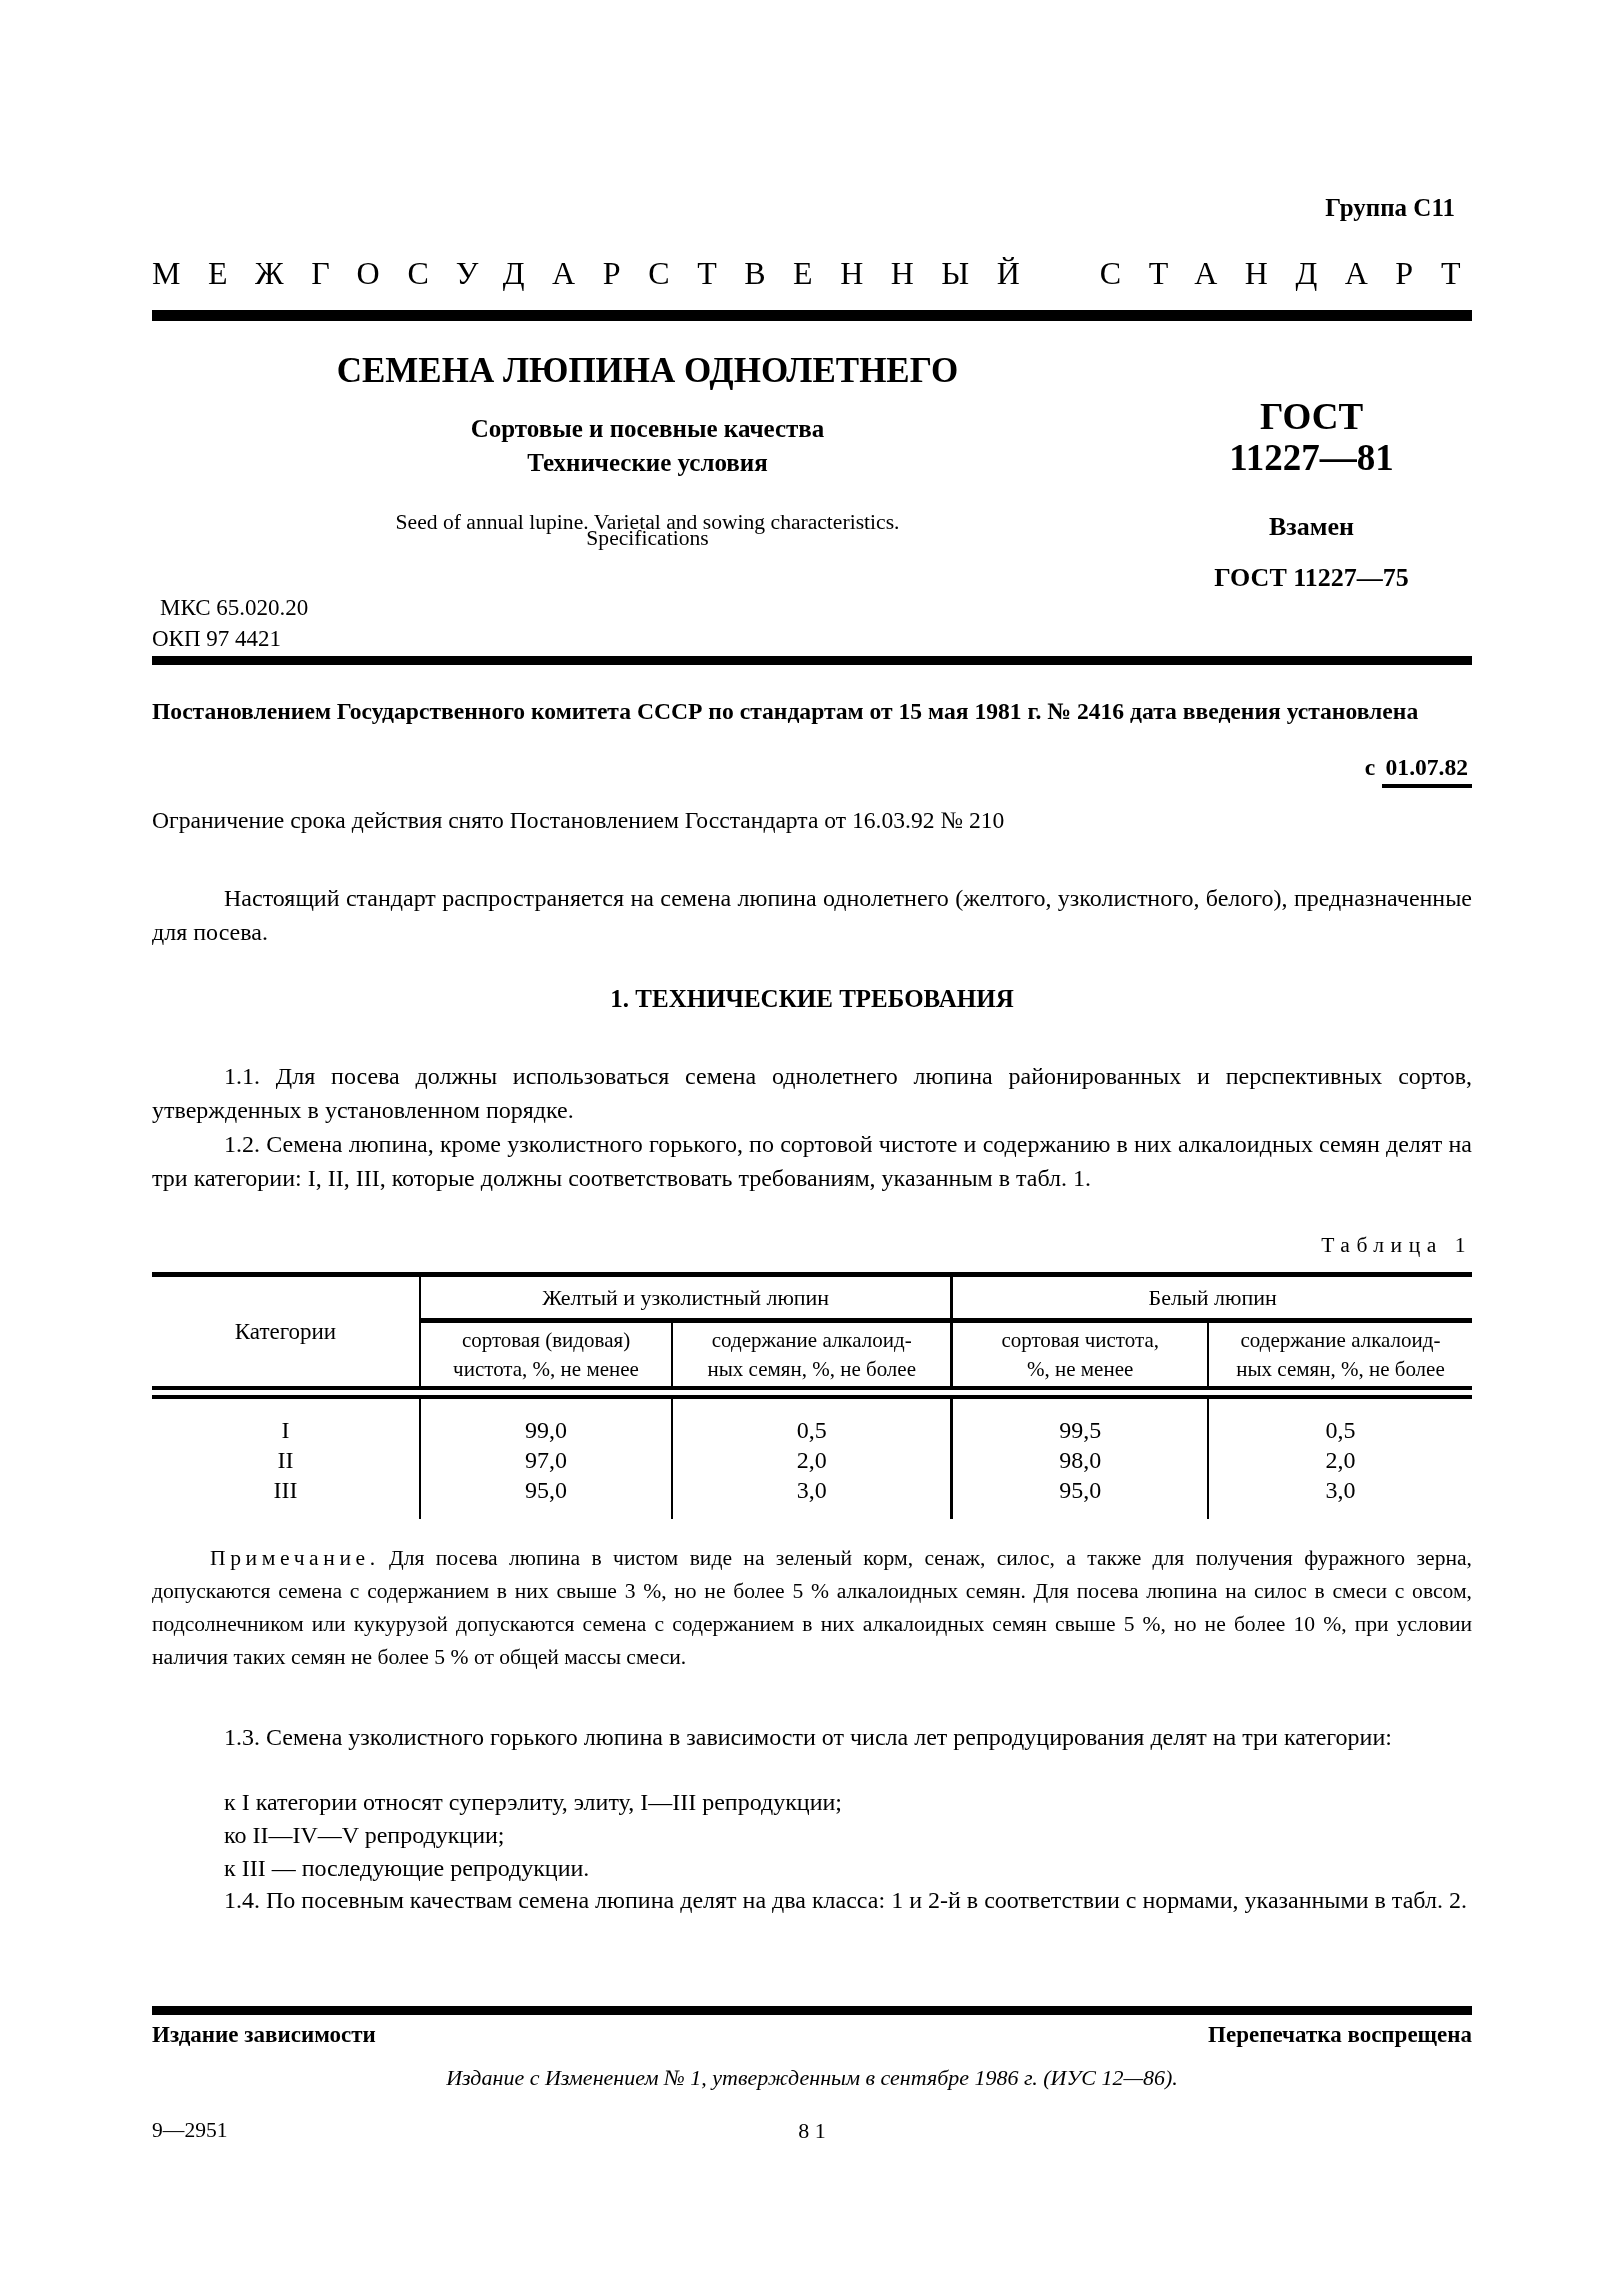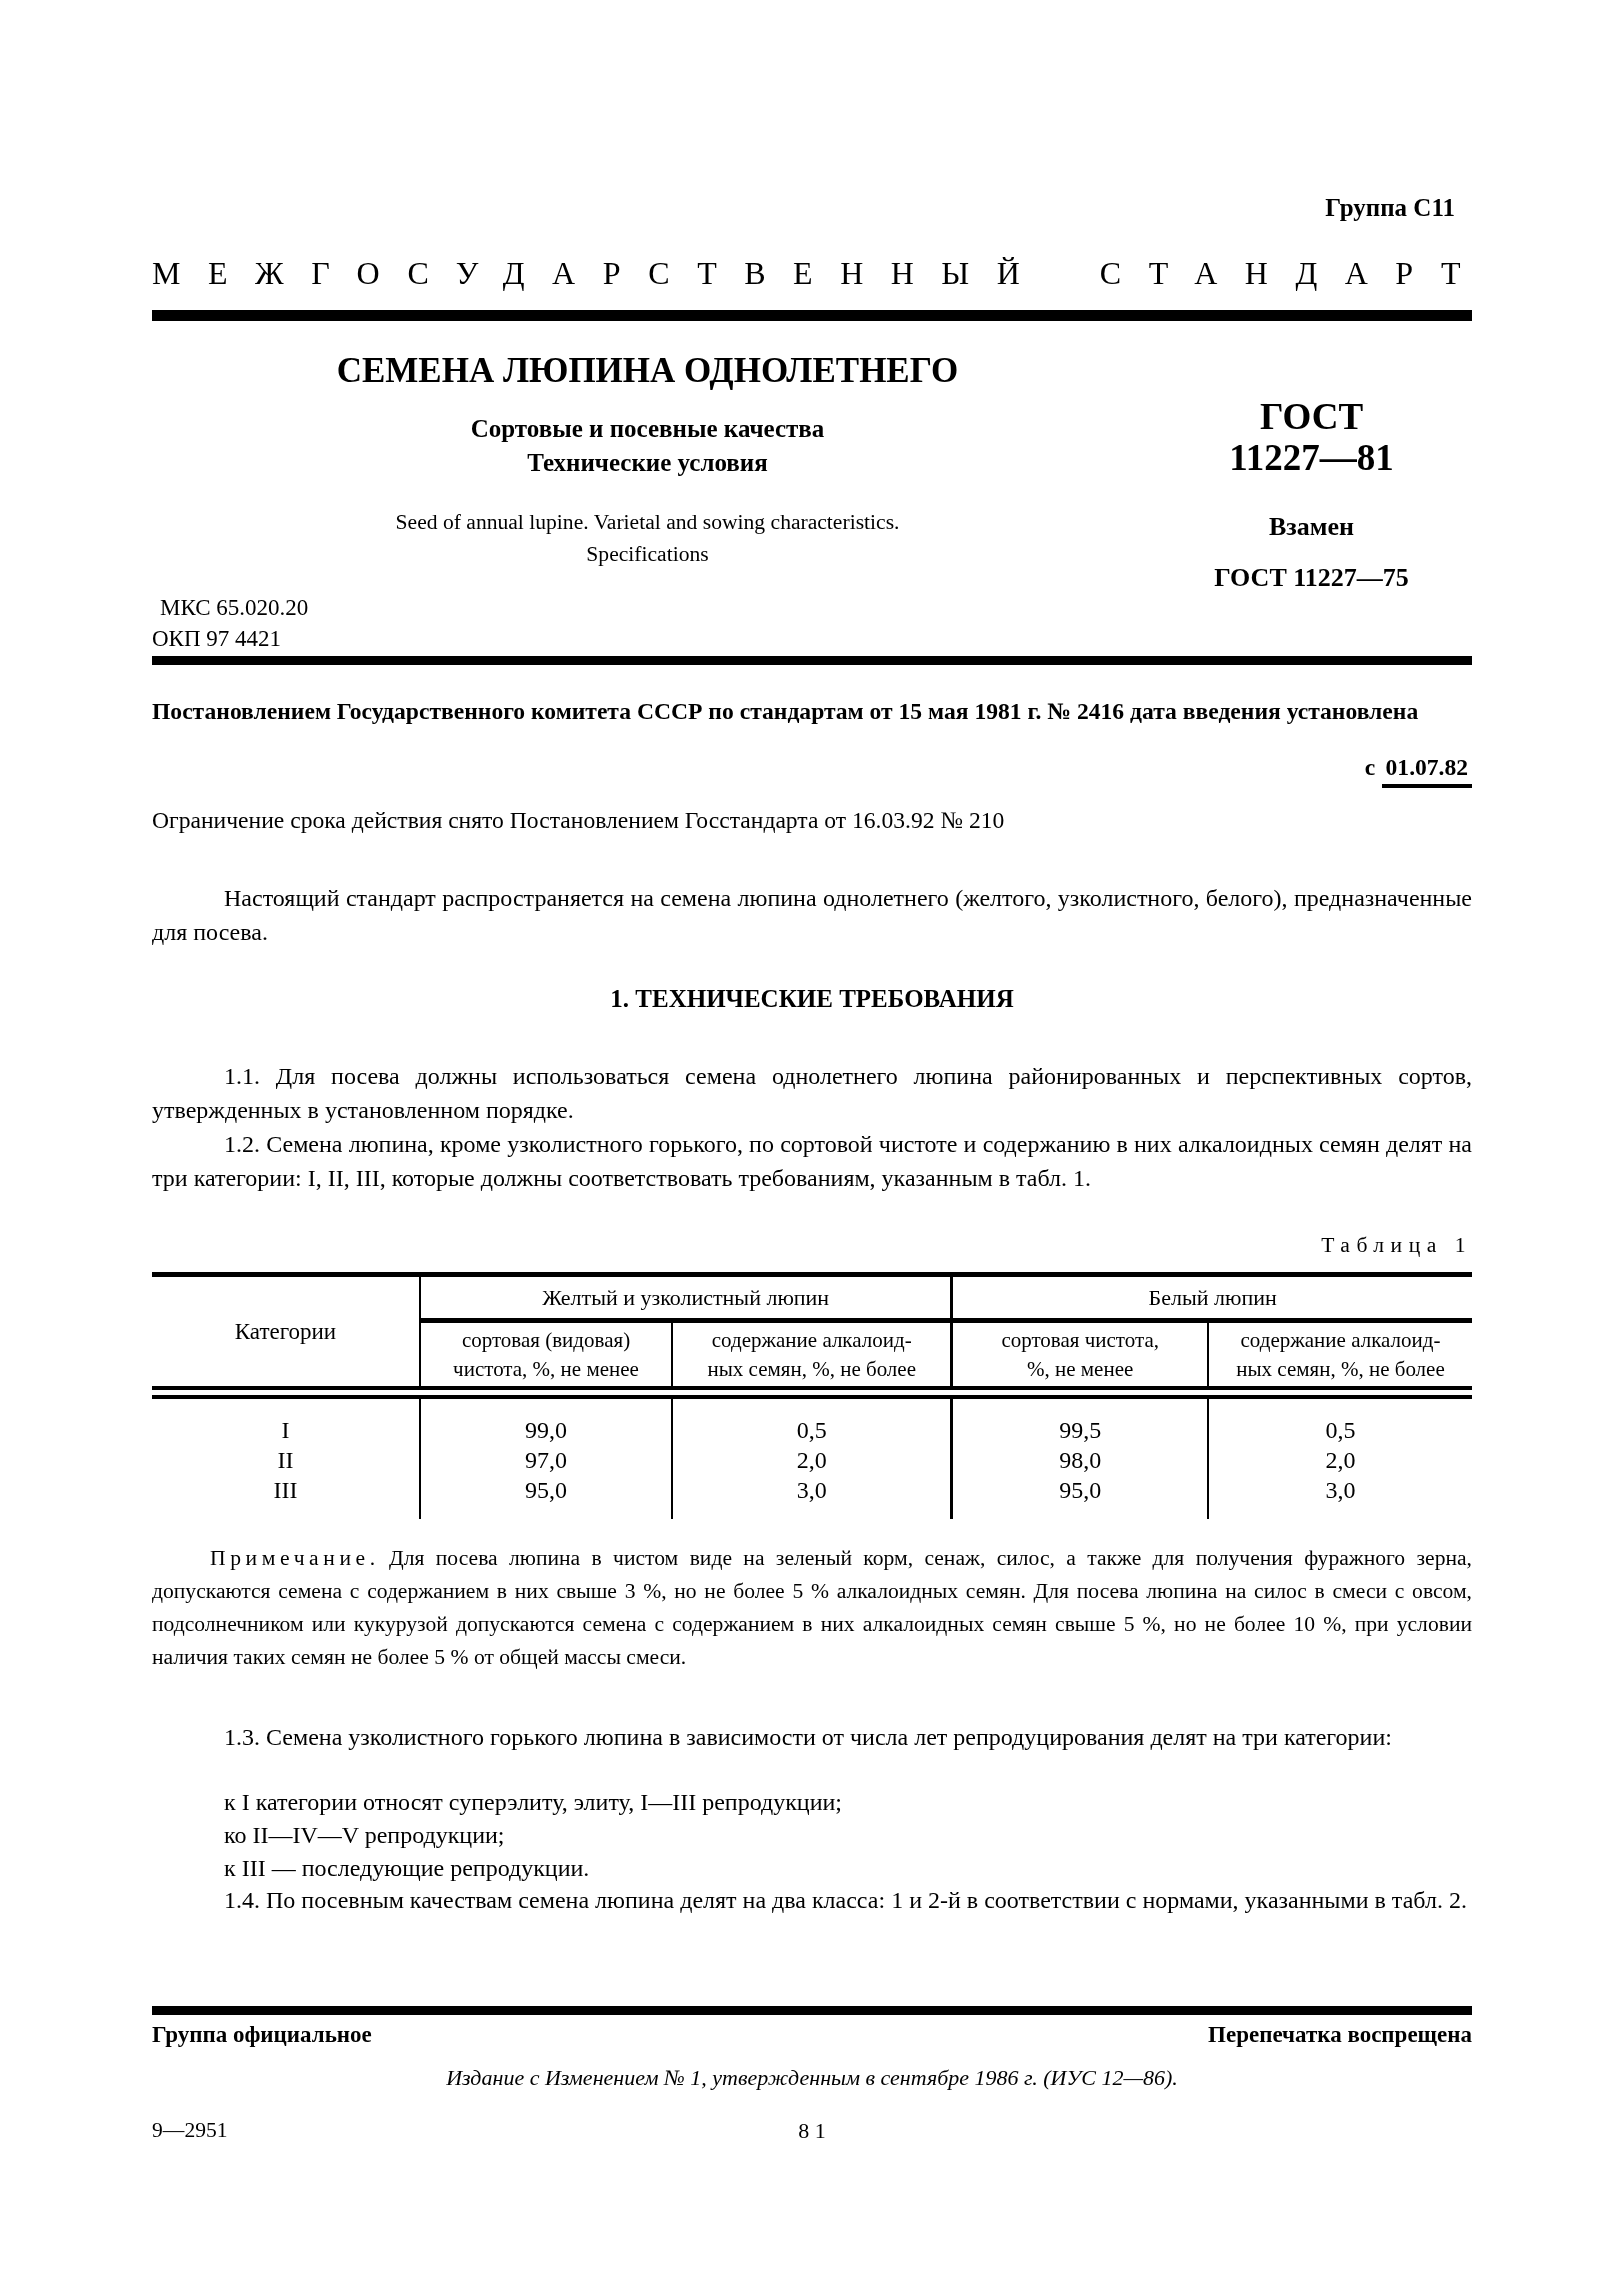--- a/index.html
+++ b/index.html
@@ -16,21 +16,21 @@
                font-weight:bold;font-size:25px;}
   .masthead{top:255px;font-size:32px;letter-spacing:27.5px;word-spacing:17px;
             white-space:nowrap;}
   .bar1{top:310px;height:10.5px;}
 
   .title-left{text-align:center;width:991px;}
   .doc-title{top:351px;font-weight:bold;font-size:35px;}
   .doc-sub1{top:415px;font-weight:bold;font-size:25px;}
   .doc-sub2{top:449px;font-weight:bold;font-size:25px;}
   .doc-en1{top:510px;font-size:21.6px;}
-  .doc-en2{top:542px;font-size:21.6px;}
+  .doc-en2{top:526px;font-size:21.6px;}
 
   .title-right{left:999px;width:321px;text-align:center;position:absolute;}
   .gost-label{top:395px;font-weight:bold;font-size:37px;}
   .gost-number{top:436px;font-weight:bold;font-size:37px;}
   .repl-label{top:512px;font-weight:bold;font-size:26px;}
   .repl-number{top:544px;font-weight:bold;font-size:26px;margin-top:19px;}
 
   .mks{top:595px;font-size:23px;margin-left:8px;}
   .okp{top:626px;font-size:23px;}
   .bar2{top:656px;height:9.2px;}
@@ -188,21 +188,21 @@
 
   <div class="abs para p13">1.3. Семена узколистного горького люпина в зависимости от числа лет репродуцирования делят на три категории:</div>
   <div class="abs listline p13a">к I категории относят суперэлиту, элиту, I—III репродукции;</div>
   <div class="abs listline p13b">ко II—IV—V репродукции;</div>
   <div class="abs listline p13c">к III — последующие репродукции.</div>
   <div class="abs para p14">1.4. По посевным качествам семена люпина делят на два класса: 1 и 2-й в соответствии с нормами, указанными в табл. 2.</div>
 
   <div class="abs bar bar3"></div>
 
   <div class="abs footer-row">
-    <span>Группа официальное</span>
+    <span>Издание зависимости</span>
     <span>Перепечатка воспрещена</span>
   </div>
 
   <div class="abs amendment">Издание с Изменением № 1, утвержденным в сентябре 1986 г. (ИУС 12—86).</div>
 
   <div class="abs bottom-row">
     <span class="print-code">9—2951</span>
     <span class="page-number">8 1</span>
   </div>
 

